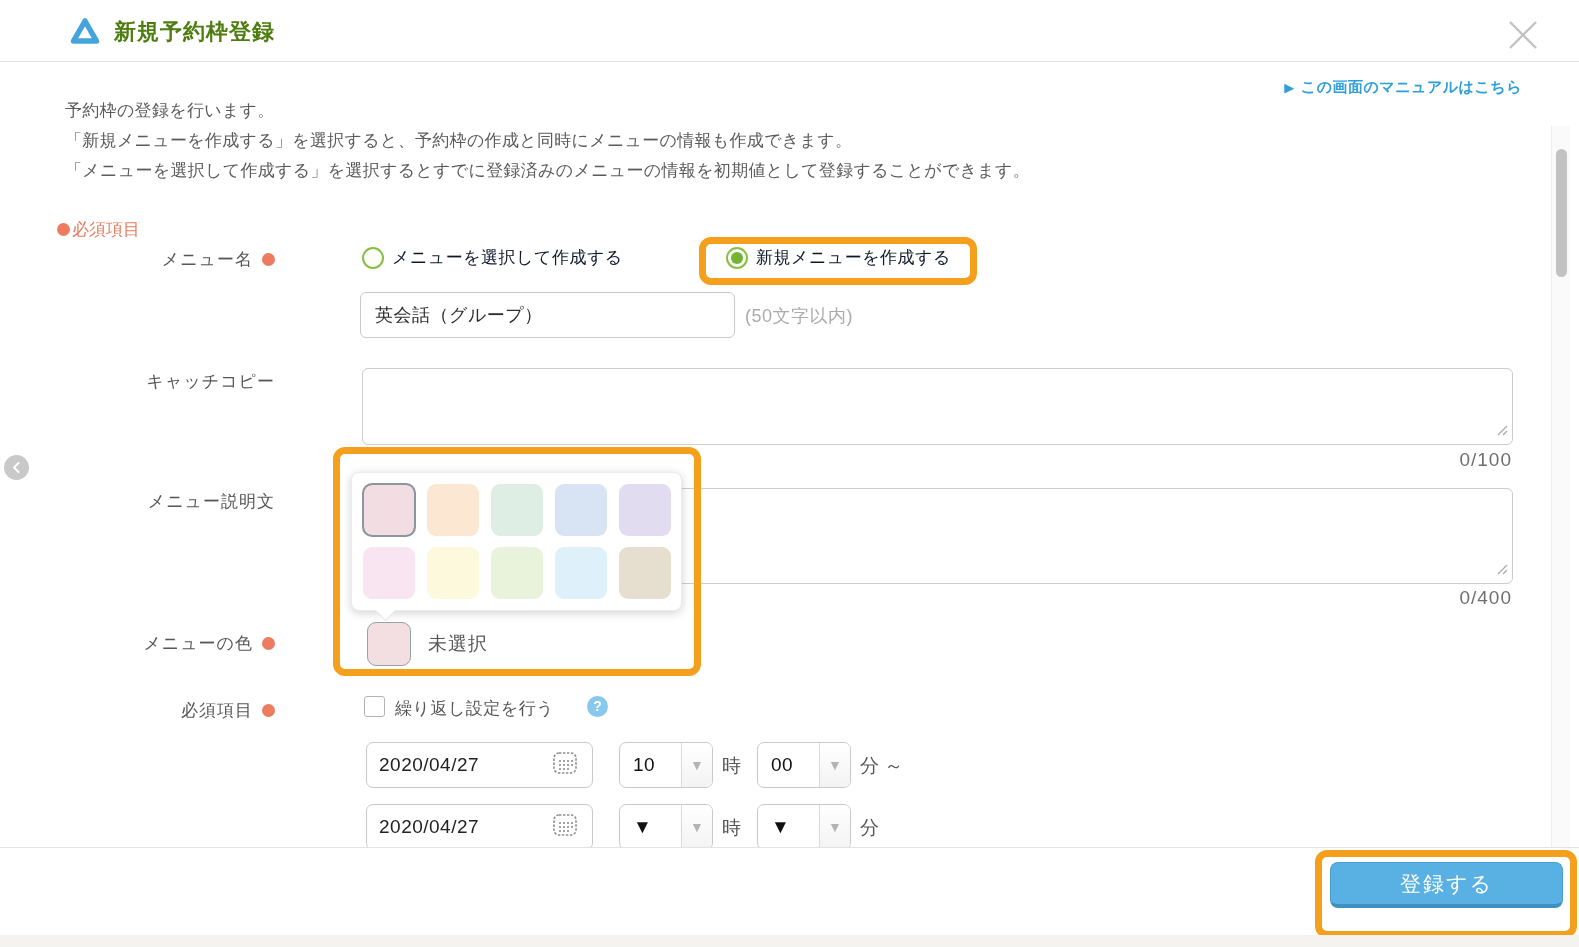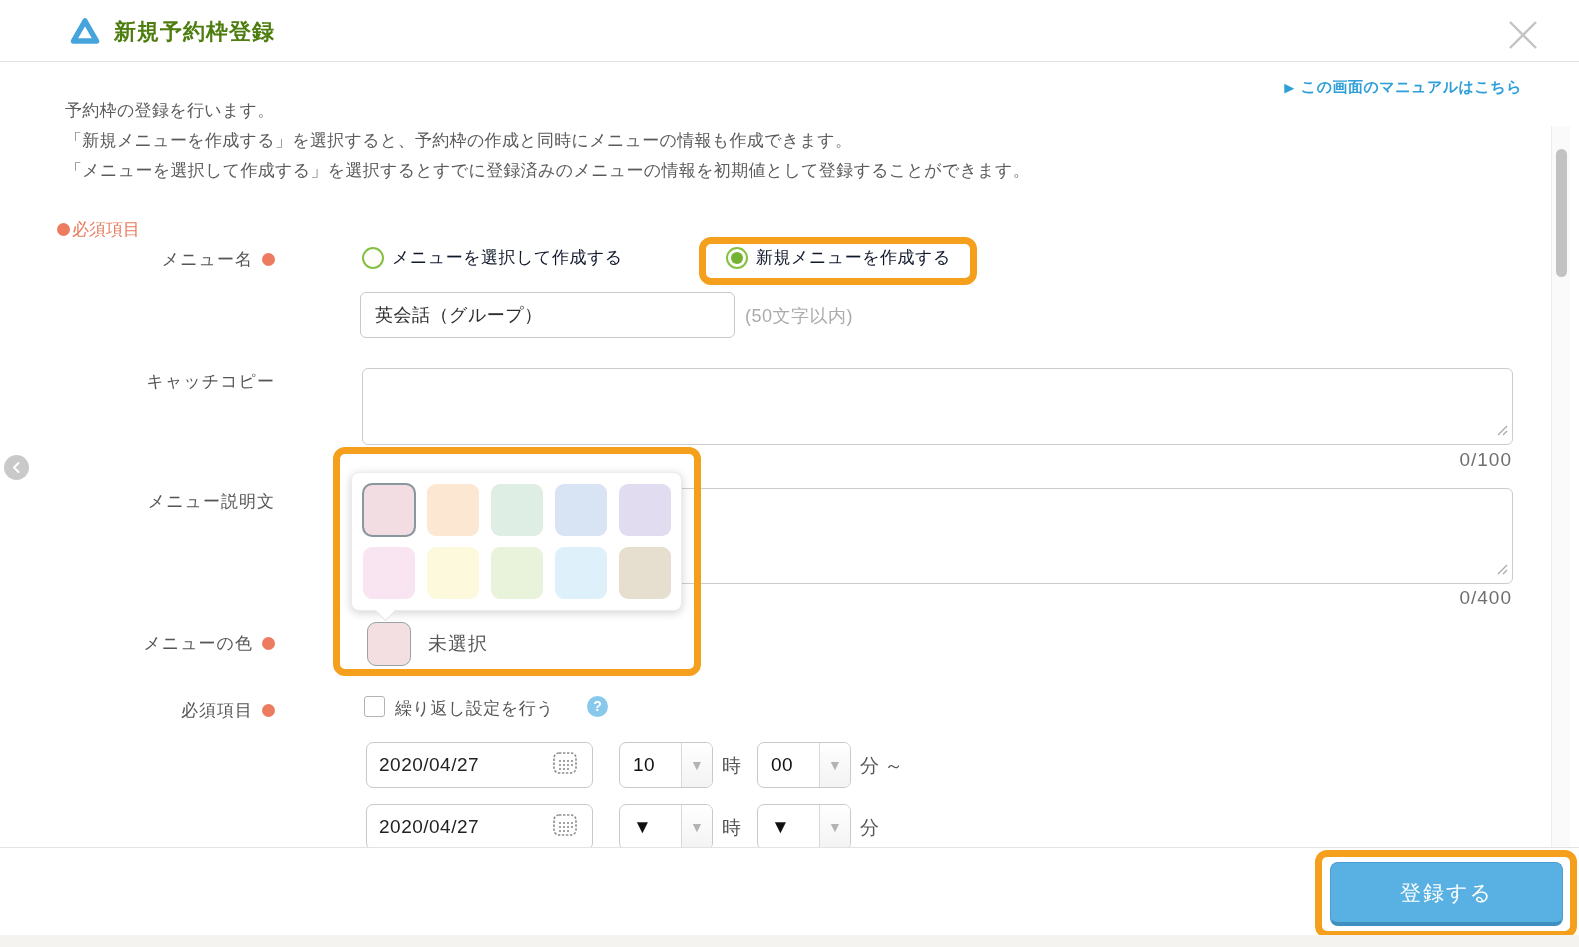--- a/index.html
+++ b/index.html
@@ -93,21 +93,21 @@
   .select-btn { width:31px; height:100%; border-left:1px solid #d9d9d9;
     background:linear-gradient(#ffffff,#f3f3f3); display:flex; align-items:center;
     justify-content:center; color:#b3b3b3; font-size:14px; }
   .unit-label { position:absolute; font-size:19px; color:#555; }
 
   
   .footer { position:absolute; left:0; top:847px; width:1579px; height:88px;
     background:#fff; border-top:1px solid #e3e3e3; z-index:40; }
   .bottom-strip { position:absolute; left:0; top:935px; width:1579px; height:12px;
     background:#f5f3ef; z-index:40; }
-  .submit-btn { position:absolute; left:1330px; top:14px; width:233px; height:64px;
+  .submit-btn { position:absolute; left:1330px; top:14px; width:233px; height:46px;
     background:#58b1e2; border:1px solid #4a9ecf; border-bottom:4px solid #3e90c1;
     border-radius:8px; color:#fff; font-size:21px; letter-spacing:2px;
     font-family:inherit; cursor:pointer; z-index:41; }
   .submit-frame { position:absolute; left:1315px; top:2px; width:262px; height:88px;
     border:7px solid #f5a01d; border-radius:12px; z-index:42; pointer-events:none; }
 
   
   .collapse-btn { position:absolute; left:4px; top:455px; width:25px; height:25px;
     border-radius:50%; background:#c9c9c9; border:none; cursor:pointer; z-index:50;
     display:flex; align-items:center; justify-content:center; }

